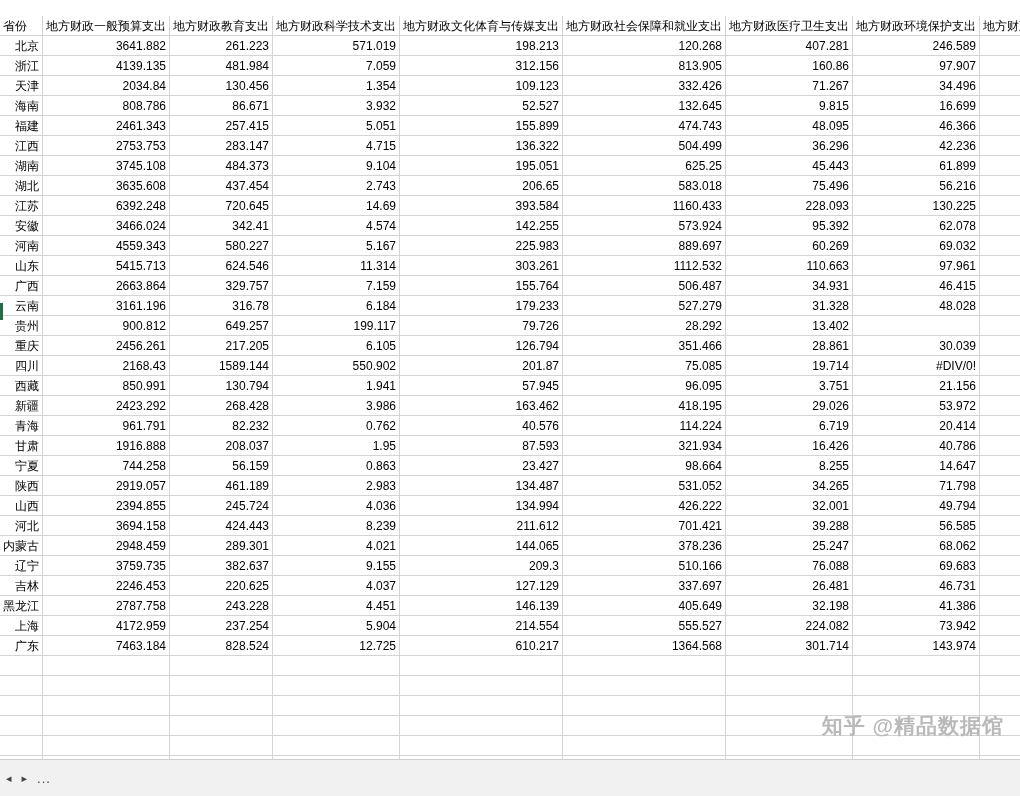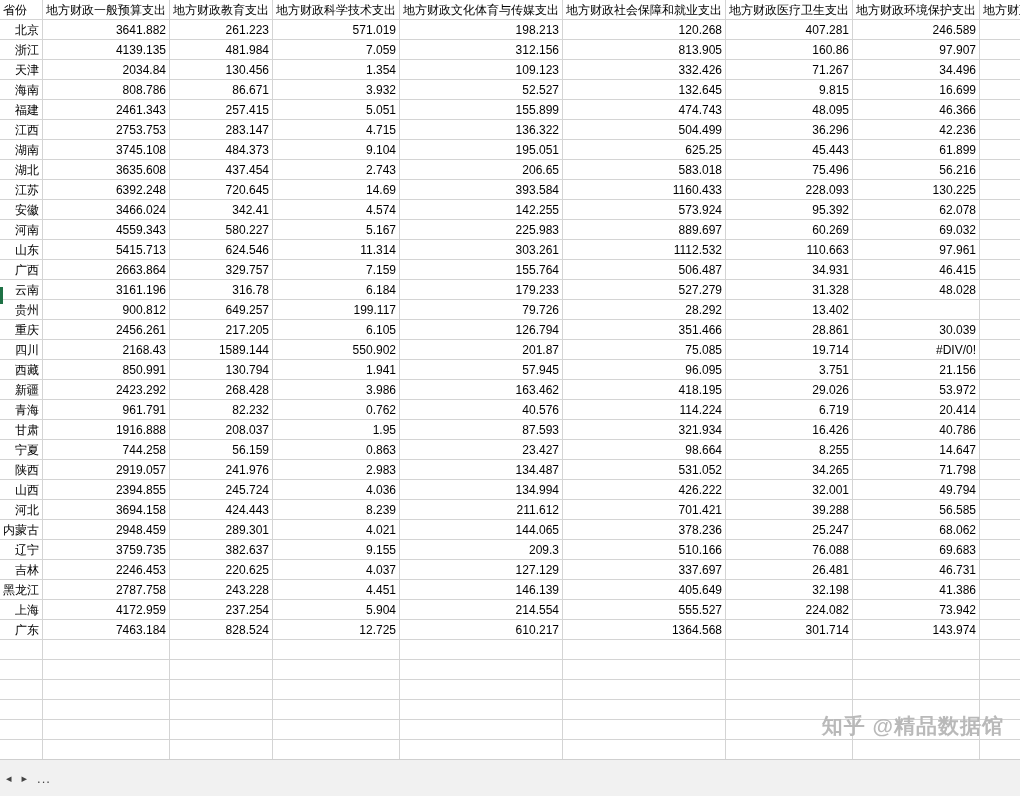--- a/index.html
+++ b/index.html
@@ -11,21 +11,21 @@
     height: 796px;
     background: #ffffff;
     font-family: "Liberation Sans", sans-serif;
     font-size: 12px;
     color: #000000;
     overflow: hidden;
     position: relative;
   }
   .sheet-wrap {
     position: absolute;
-    left: 0; top: 0;
+    left: 0; top: 16px;
     width: 1020px;
     height: 760px;
     overflow: hidden;
     background: #ffffff;
   }
   table.grid {
     border-collapse: collapse;
     table-layout: fixed;
     background: #ffffff;
   }
@@ -400,21 +400,21 @@
           <td class="num">0.863</td>
           <td class="num">23.427</td>
           <td class="num">98.664</td>
           <td class="num">8.255</td>
           <td class="num">14.647</td>
           <td class="num">83.648</td>
         </tr>
         <tr>
           <td class="rowhdr">陕西</td>
           <td class="num">2919.057</td>
-          <td class="num">241.976</td>
+          <td class="num">461.189</td>
           <td class="num">2.983</td>
           <td class="num">134.487</td>
           <td class="num">531.052</td>
           <td class="num">34.265</td>
           <td class="num">71.798</td>
           <td class="num">412.049</td>
         </tr>
         <tr>
           <td class="rowhdr">山西</td>
           <td class="num">2394.855</td>

